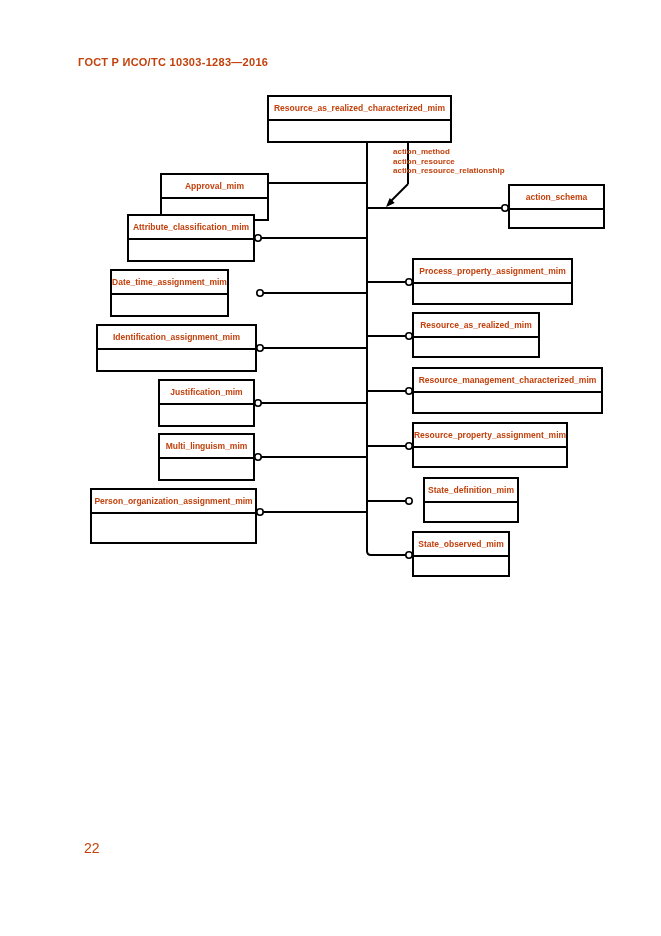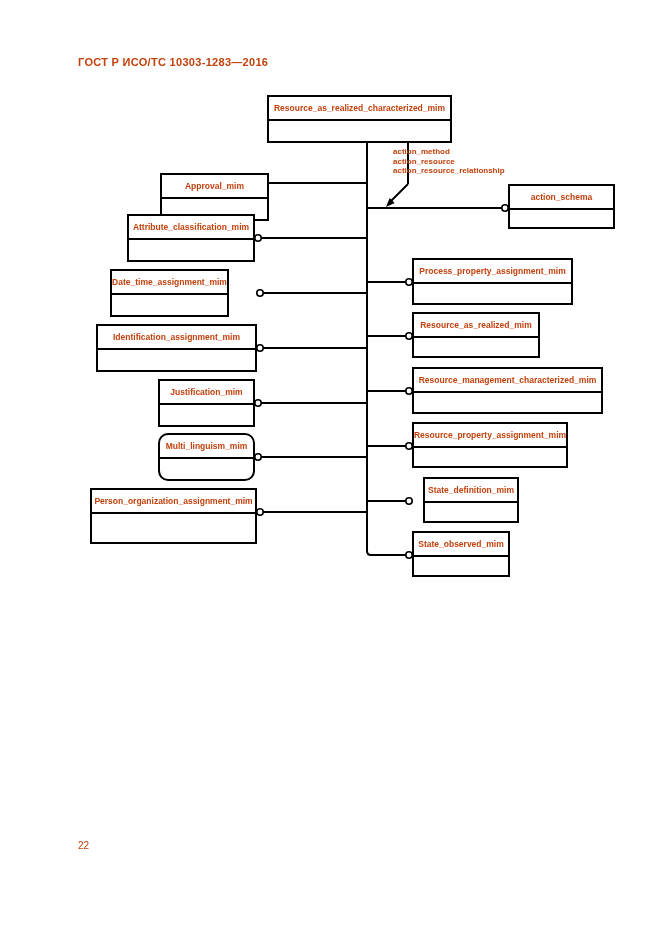--- a/index.html
+++ b/index.html
@@ -38,22 +38,22 @@
     position:absolute; left:393px; top:147px; width:180px;
     font-size:8px; font-weight:bold; line-height:9.5px;
     white-space:nowrap;
   }
   .caption {
     position:absolute; left:115px; top:593px; width:460px;
     text-align:center;
     font-size:9.5px; line-height:14px;
   }
   .page-number {
-    position:absolute; left:78px; top:840px;
-    font-size:10px;
+    position:absolute; left:84px; top:840px;
+    font-size:14px;
   }
 </style>
 </head>
 <body>
 
 <div class="page">
 
   <div class="doc-header">ГОСТ Р ИСО/ТС 10303-1283—2016</div>
 
   <svg class="diagram-svg" width="661" height="936" viewBox="0 0 661 936">
@@ -122,30 +122,30 @@
     <div class="body"></div>
   </div>
   <div class="schema-box" style="left:96px; top:324px; width:161px; height:48px;">
     <div class="title">Identification_assignment_mim</div>
     <div class="body"></div>
   </div>
   <div class="schema-box" style="left:158px; top:379px; width:97px; height:48px;">
     <div class="title">Justification_mim</div>
     <div class="body"></div>
   </div>
-  <div class="schema-box" style="left:158px; top:433px; width:97px; height:48px;border-radius:10px;">
+  <div class="schema-box" style="left:158px; top:433px; width:97px; height:48px;">
     <div class="title">Multi_linguism_mim</div>
     <div class="body"></div>
   </div>
   <div class="schema-box" style="left:90px; top:488px; width:167px; height:56px;">
     <div class="title">Person_organization_assignment_mim</div>
     <div class="body"></div>
   </div>
 
-  <div class="schema-box" style="left:508px; top:184px; width:107px; height:45px;">
+  <div class="schema-box" style="left:508px; top:184px; width:97px; height:45px;">
     <div class="title">action_schema</div>
     <div class="body"></div>
   </div>
   <div class="schema-box" style="left:412px; top:258px; width:161px; height:47px;">
     <div class="title">Process_property_assignment_mim</div>
     <div class="body"></div>
   </div>
   <div class="schema-box" style="left:412px; top:312px; width:128px; height:46px;">
     <div class="title">Resource_as_realized_mim</div>
     <div class="body"></div>

